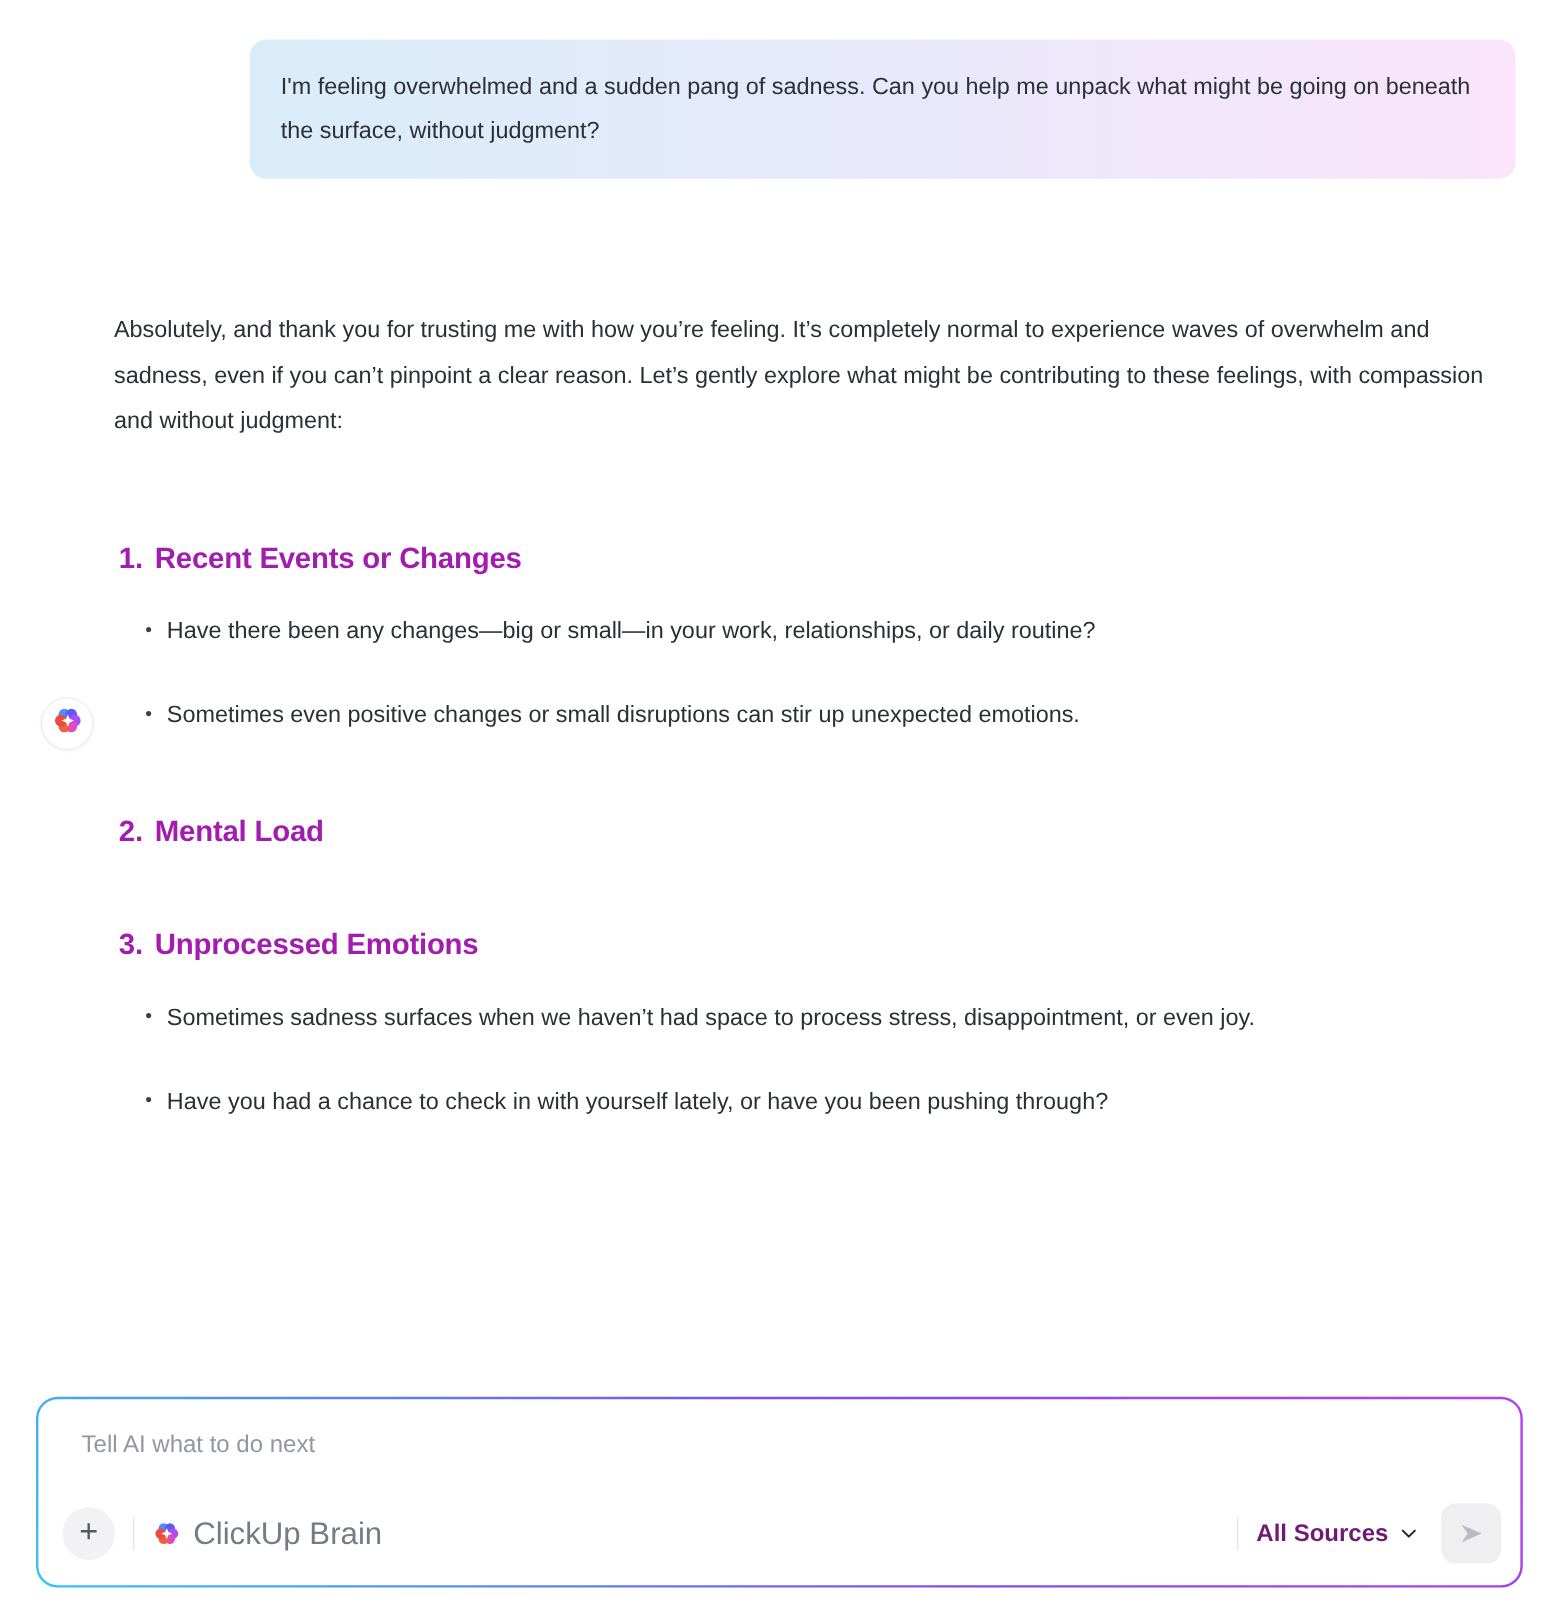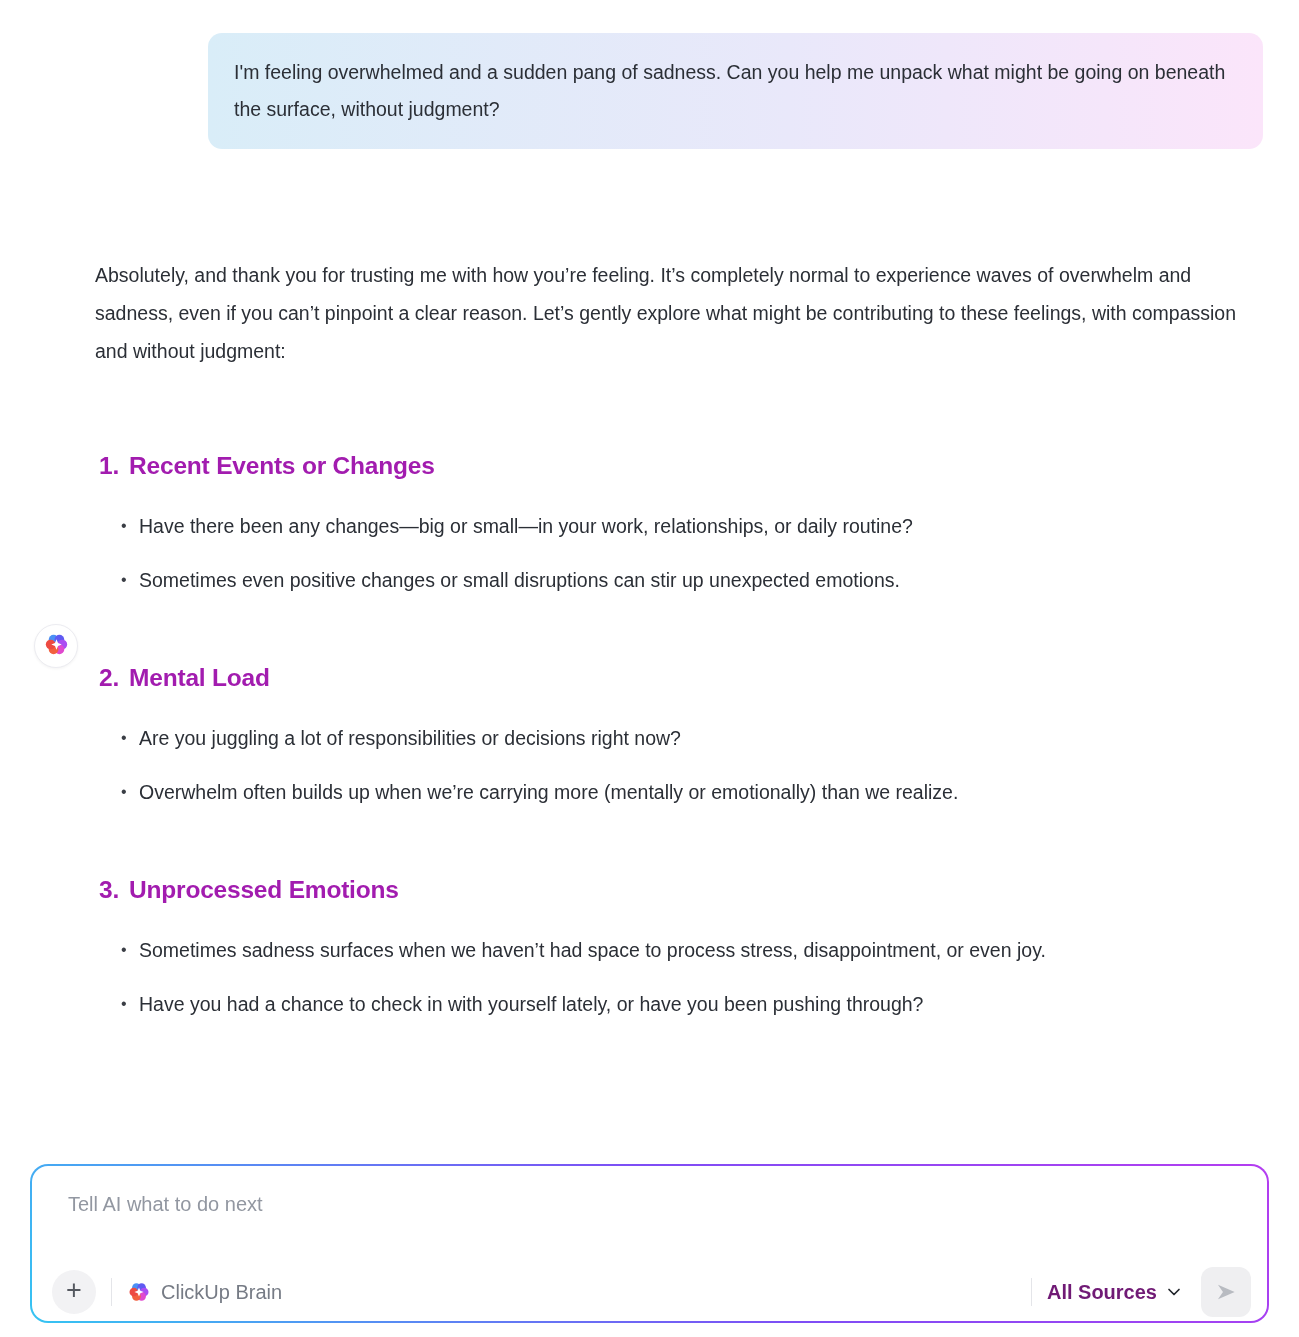--- a/index.html
+++ b/index.html
@@ -84,39 +84,39 @@
     max-width: 1100px;
   }
   .ai-section li::before {
     content: "\2022";
     position: absolute;
     left: 0;
     top: 0;
     font-size: 16px;
     color: #3a3e45;
   }
-  .ai-section li + li { margin-top: 16px; }
+  .ai-section li + li { margin-top: 32px; }
 
   
   .composer {
     position: absolute;
     left: 30px;
     top: 1164px;
     width: 1239px;
     height: 159px;
     border-radius: 18px;
     padding: 2px;
     background: linear-gradient(45deg, #35c4f2 0%, #7e4df5 55%, #b43df0 100%);
   }
   .composer-inner {
     width: 100%;
     height: 100%;
     background: #ffffff;
     border-radius: 16px;
-    padding: 26px 16px 4px 20px;
+    padding: 26px 16px 18px 20px;
     display: flex;
     flex-direction: column;
     justify-content: space-between;
   }
   .prompt-input {
     border: none;
     outline: none;
     font-family: "Liberation Sans", sans-serif;
     font-size: 20px;
     color: #272b31;
@@ -151,21 +151,21 @@
     width: 1px;
     height: 28px;
     background: #e4e5e9;
     margin: 0 15px;
   }
   .brain-chip {
     display: flex;
     align-items: center;
     gap: 10px;
     color: #767b85;
-    font-size: 20px;
+    font-size: 26px;
   }
   .toolbar-spacer { flex: 1; }
   .sources-btn {
     display: flex;
     align-items: center;
     gap: 9px;
     background: none;
     border: none;
     font-family: "Liberation Sans", sans-serif;
     font-size: 20px;
@@ -218,24 +218,20 @@
       <ul>
         <li>Have there been any changes—big or small—in your work, relationships, or daily routine?</li>
         <li>Sometimes even positive changes or small disruptions can stir up unexpected emotions.</li>
       </ul>
     </section>
 
     <section class="ai-section">
       <h2>
         <span class="sec-num">2.</span><span>Mental Load</span>
       </h2>
-      <ul>
-        <li>Are you juggling a lot of responsibilities or decisions right now?</li>
-        <li>Overwhelm often builds up when we’re carrying more (mentally or emotionally) than we realize.</li>
-      </ul>
     </section>
 
     <section class="ai-section">
       <h2>
         <span class="sec-num">3.</span><span>Unprocessed Emotions</span>
       </h2>
       <ul>
         <li>Sometimes sadness surfaces when we haven’t had space to process stress, disappointment, or even joy.</li>
         <li>Have you had a chance to check in with yourself lately, or have you been pushing through?</li>
       </ul>

